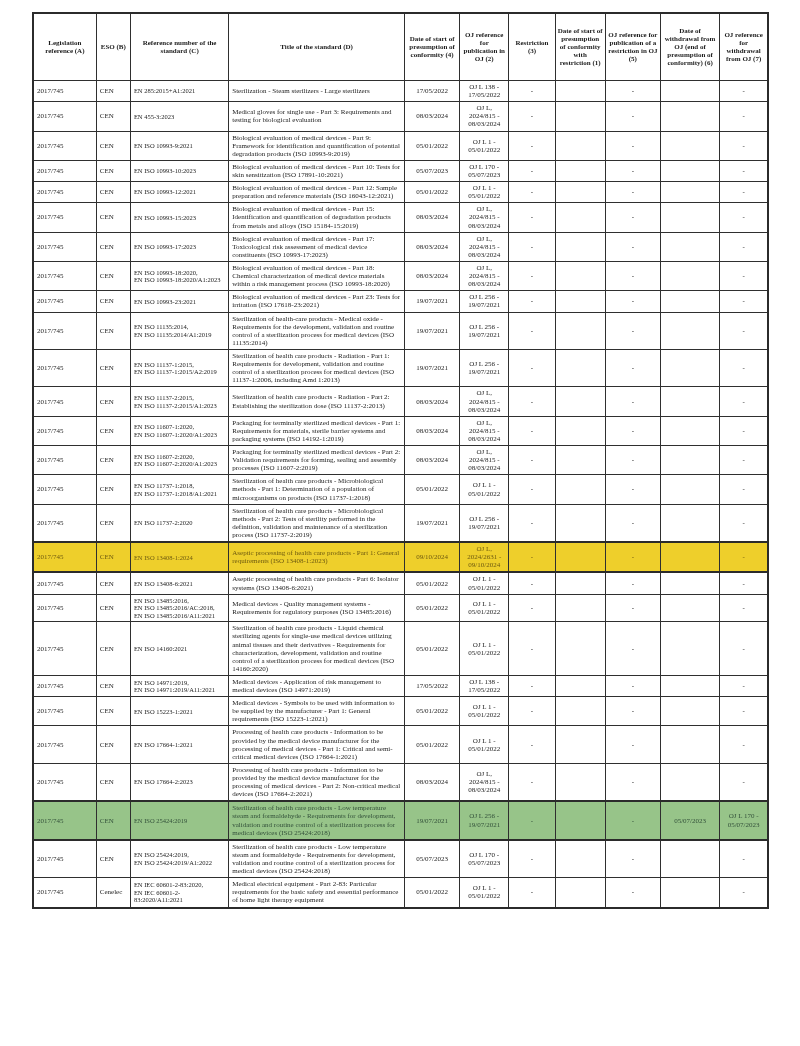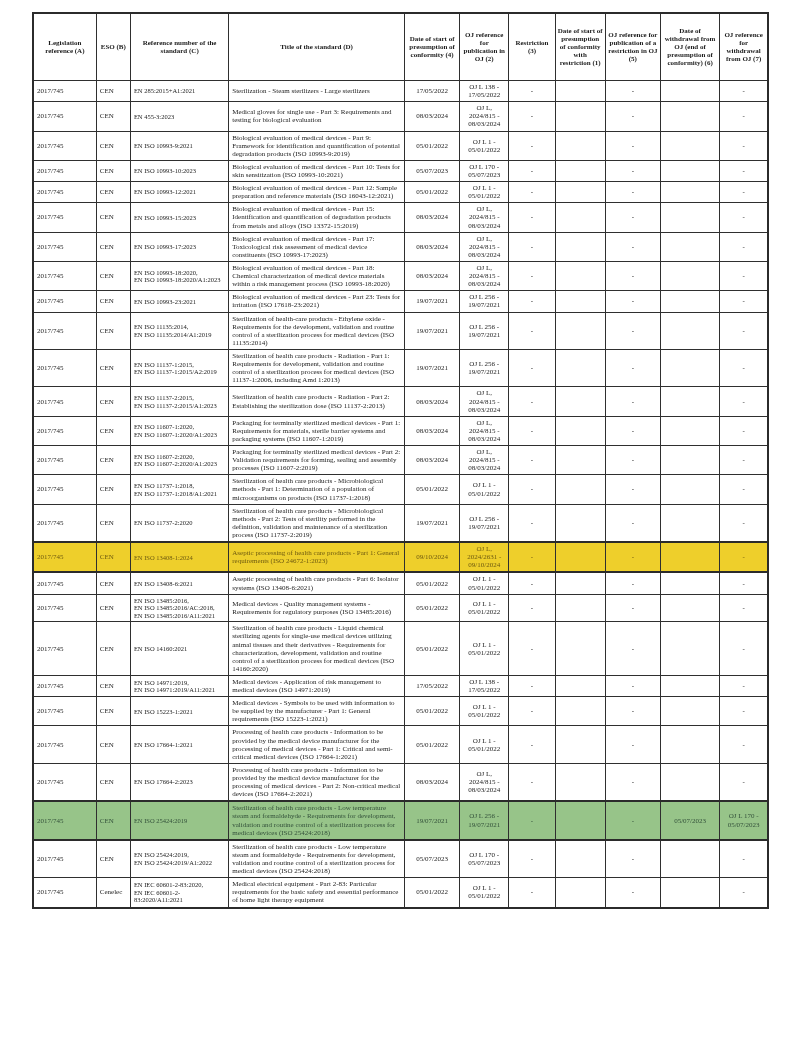--- a/index.html
+++ b/index.html
@@ -91,21 +91,21 @@
     <td class="c-center">-</td>
     <td class="c-center"></td>
     <td class="c-center">-</td>
     <td class="c-center"></td>
     <td class="c-center">-</td>
   </tr>
         <tr>
     <td class="c-left">2017/745</td>
     <td class="c-left">CEN</td>
     <td class="c-left ref">EN ISO 10993-10:2023</td>
-    <td class="c-left">Biological evaluation of medical devices - Part 10: Tests for skin sensitization (ISO 10993-10:2021)</td>
+    <td class="c-left">Biological evaluation of medical devices - Part 10: Tests for skin sensitization (ISO 17891-10:2021)</td>
     <td class="c-center">05/07/2023</td>
     <td class="c-center">OJ L 170 -
 05/07/2023</td>
     <td class="c-center">-</td>
     <td class="c-center"></td>
     <td class="c-center">-</td>
     <td class="c-center"></td>
     <td class="c-center">-</td>
   </tr>
         <tr>
@@ -119,21 +119,21 @@
     <td class="c-center">-</td>
     <td class="c-center"></td>
     <td class="c-center">-</td>
     <td class="c-center"></td>
     <td class="c-center">-</td>
   </tr>
         <tr>
     <td class="c-left">2017/745</td>
     <td class="c-left">CEN</td>
     <td class="c-left ref">EN ISO 10993-15:2023</td>
-    <td class="c-left">Biological evaluation of medical devices - Part 15: Identification and quantification of degradation products from metals and alloys (ISO 13372-15:2019)</td>
+    <td class="c-left">Biological evaluation of medical devices - Part 15: Identification and quantification of degradation products from metals and alloys (ISO 15184-15:2019)</td>
     <td class="c-center">08/03/2024</td>
     <td class="c-center">OJ L,
 2024/815 -
 08/03/2024</td>
     <td class="c-center">-</td>
     <td class="c-center"></td>
     <td class="c-center">-</td>
     <td class="c-center"></td>
     <td class="c-center">-</td>
   </tr>
@@ -180,21 +180,21 @@
     <td class="c-center"></td>
     <td class="c-center">-</td>
     <td class="c-center"></td>
     <td class="c-center">-</td>
   </tr>
         <tr>
     <td class="c-left">2017/745</td>
     <td class="c-left">CEN</td>
     <td class="c-left ref">EN ISO 11135:2014,
 EN ISO 11135:2014/A1:2019</td>
-    <td class="c-left">Sterilization of health-care products - Ethylene oxide - Requirements for the development, validation and routine control of a sterilization process for medical devices (ISO 11135:2014)</td>
+    <td class="c-left">Sterilization of health-care products - Medical oxide - Requirements for the development, validation and routine control of a sterilization process for medical devices (ISO 11135:2014)</td>
     <td class="c-center">19/07/2021</td>
     <td class="c-center">OJ L 256 -
 19/07/2021</td>
     <td class="c-center">-</td>
     <td class="c-center"></td>
     <td class="c-center">-</td>
     <td class="c-center"></td>
     <td class="c-center">-</td>
   </tr>
         <tr>
@@ -226,21 +226,21 @@
     <td class="c-center"></td>
     <td class="c-center">-</td>
     <td class="c-center"></td>
     <td class="c-center">-</td>
   </tr>
         <tr>
     <td class="c-left">2017/745</td>
     <td class="c-left">CEN</td>
     <td class="c-left ref">EN ISO 11607-1:2020,
 EN ISO 11607-1:2020/A1:2023</td>
-    <td class="c-left">Packaging for terminally sterilized medical devices - Part 1: Requirements for materials, sterile barrier systems and packaging systems (ISO 11607-1:2019)</td>
+    <td class="c-left">Packaging for terminally sterilized medical devices - Part 1: Requirements for materials, sterile barrier systems and packaging systems (ISO 14192-1:2019)</td>
     <td class="c-center">08/03/2024</td>
     <td class="c-center">OJ L,
 2024/815 -
 08/03/2024</td>
     <td class="c-center">-</td>
     <td class="c-center"></td>
     <td class="c-center">-</td>
     <td class="c-center"></td>
     <td class="c-center">-</td>
   </tr>
@@ -286,21 +286,21 @@
     <td class="c-center">-</td>
     <td class="c-center"></td>
     <td class="c-center">-</td>
     <td class="c-center"></td>
     <td class="c-center">-</td>
   </tr>
         <tr class="hl-yellow">
     <td class="c-left">2017/745</td>
     <td class="c-left">CEN</td>
     <td class="c-left ref">EN ISO 13408-1:2024</td>
-    <td class="c-left">Aseptic processing of health care products - Part 1: General requirements (ISO 24672-1:2023)</td>
+    <td class="c-left">Aseptic processing of health care products - Part 1: General requirements (ISO 13408-1:2023)</td>
     <td class="c-center">09/10/2024</td>
     <td class="c-center">OJ L,
 2024/2631 -
 09/10/2024</td>
     <td class="c-center">-</td>
     <td class="c-center"></td>
     <td class="c-center">-</td>
     <td class="c-center"></td>
     <td class="c-center">-</td>
   </tr>

